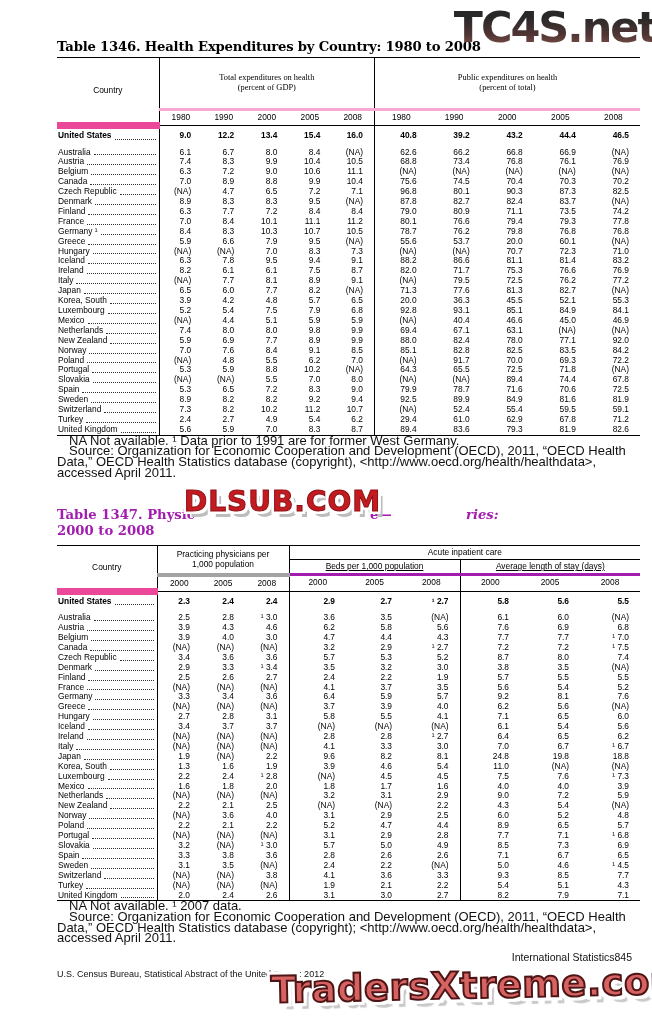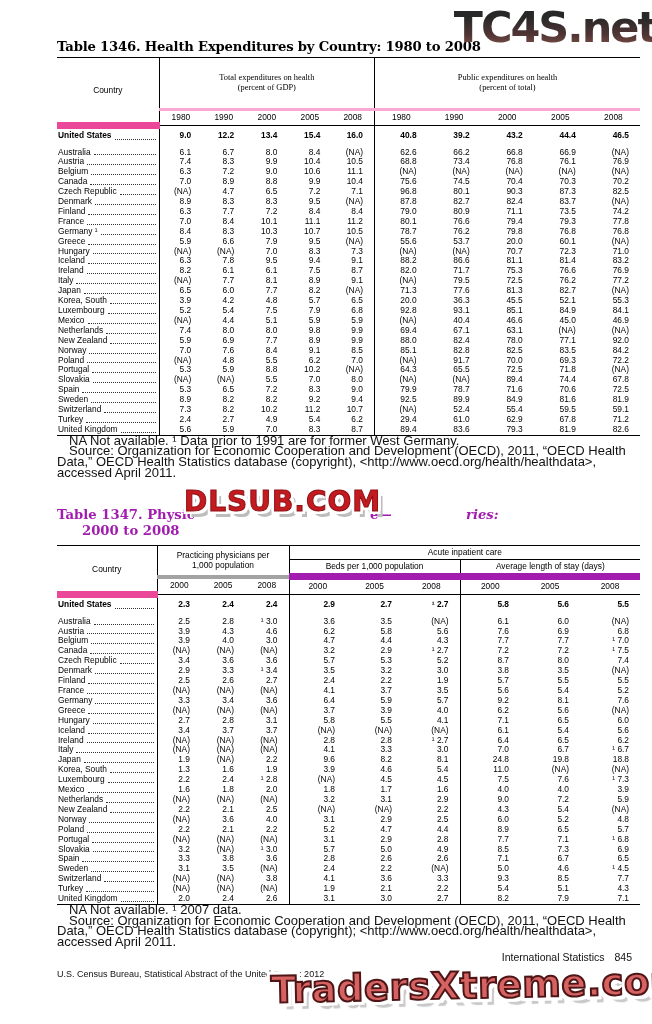--- a/index.html
+++ b/index.html
@@ -19,21 +19,21 @@
 
   
   table{border-collapse:collapse;table-layout:fixed;width:583px;
         border-top:1px solid #000;border-bottom:1px solid #000;font-size:8.4px;color:#000;}
   th{font-weight:normal;text-align:center;vertical-align:middle;padding:1px 0;font-size:8.4px;}
   .th-grp{line-height:10px;border-bottom:3px solid #f9a8d4;padding:15px 0;font-family:Liberation Serif, serif;}
   .th-country{border-bottom:7px solid #ec4899;}
   tr.years th{border-bottom:1px solid #000;line-height:11px;padding:1px 0 2px 0;}
   .vl{border-left:1px solid #000;}
   .th-acute{border-bottom:1px solid #000;line-height:11px;}
-  .th-sub{border-bottom:7px solid #a21caf;line-height:11px;}
+  .th-sub{border-bottom:3px solid #a21caf;line-height:11px;text-decoration:underline;}
   .th-phys{border-bottom:4px solid #a3a3a3;line-height:10px;}
 
   tbody td{
     text-align:right;padding:0 11px 0 0;height:9.9px;line-height:9.9px;
     white-space:nowrap;overflow:hidden;vertical-align:bottom;
   }
   #t1346 tbody td:nth-child(2),#t1346 tbody td:nth-child(7){border-left:1px solid #000;}
   #t1347 tbody td:nth-child(2),#t1347 tbody td:nth-child(5),#t1347 tbody td:nth-child(8){border-left:1px solid #000;}
   td.c-name{padding:0;text-align:left;}
   .cwrap{display:flex;align-items:flex-end;height:100%;}
@@ -45,25 +45,25 @@
   .notes{width:575px;font-size:13px;line-height:10.6px;color:#111;}
   .notes p{margin:0;text-indent:12px;}
   .sect-gap{height:29px;}
 
   
   .t47-titlewrap{position:relative;height:34px;margin-bottom:4px;
     font-family:"DejaVu Serif",serif;font-weight:bold;font-size:13.2px;line-height:16px;color:#a21caf;}
   .t47-left{position:absolute;left:0;top:0;}
   .t47-mid{position:absolute;left:313px;top:0;}
   .t47-right{position:absolute;left:409px;top:0;font-style:italic;}
-  .t47-line2{position:absolute;left:0;top:16px;margin-left:25px;}
+  .t47-line2{position:absolute;left:0;top:16px;}
 
   
   .foot-right{position:absolute;top:951px;right:20px;font-size:10.5px;color:#111;}
-  .foot-right .pgnum{margin-left:10px;}
+  .foot-right .pgnum{}
   .foot-left{position:absolute;top:969px;left:57px;font-size:9px;color:#111;}
 
   
   .wm{position:absolute;font-family:"DejaVu Sans",sans-serif;font-weight:bold;white-space:nowrap;z-index:5;}
   #wm-top{
     top:2px;right:-4px;font-size:43px;letter-spacing:-2px;
     color:#4a3434;text-shadow:0 0 5px #fff,0 0 2px #fff;
   }
   @supports (-webkit-background-clip: text){
     #wm-top{

